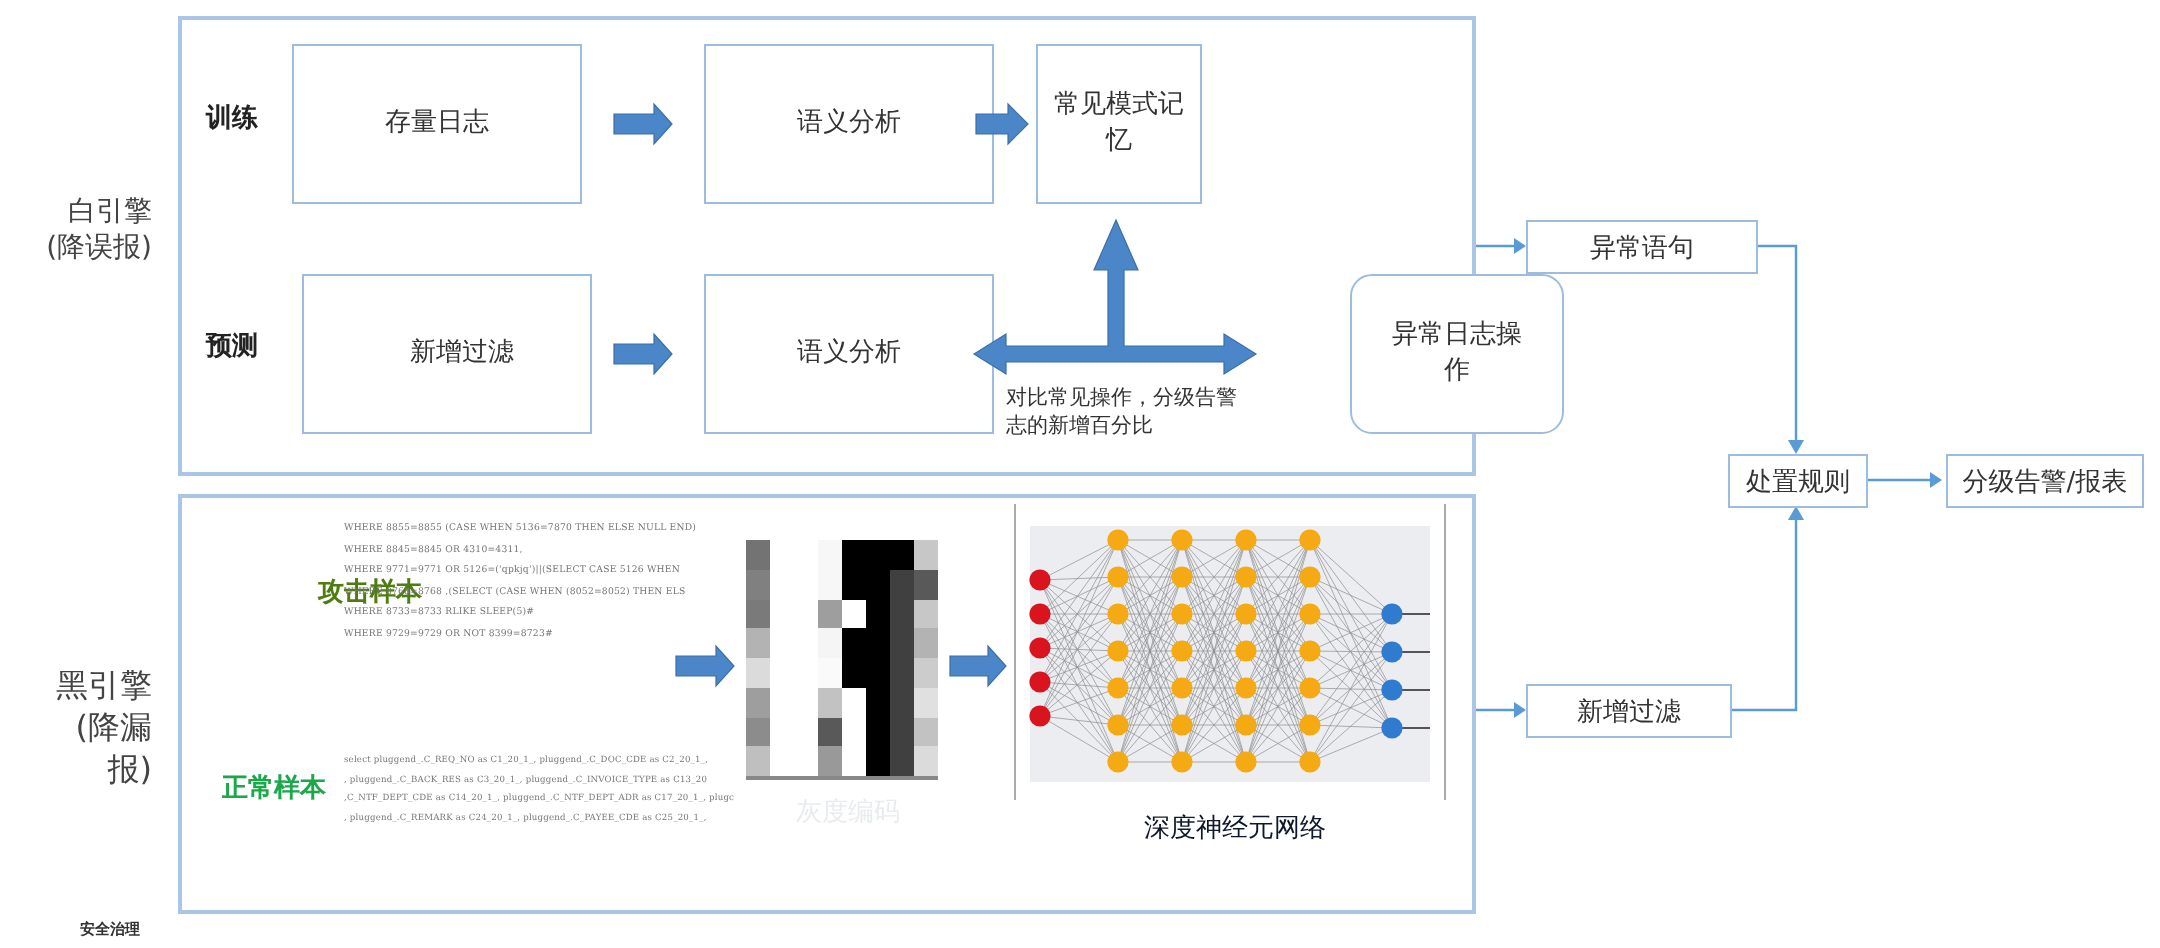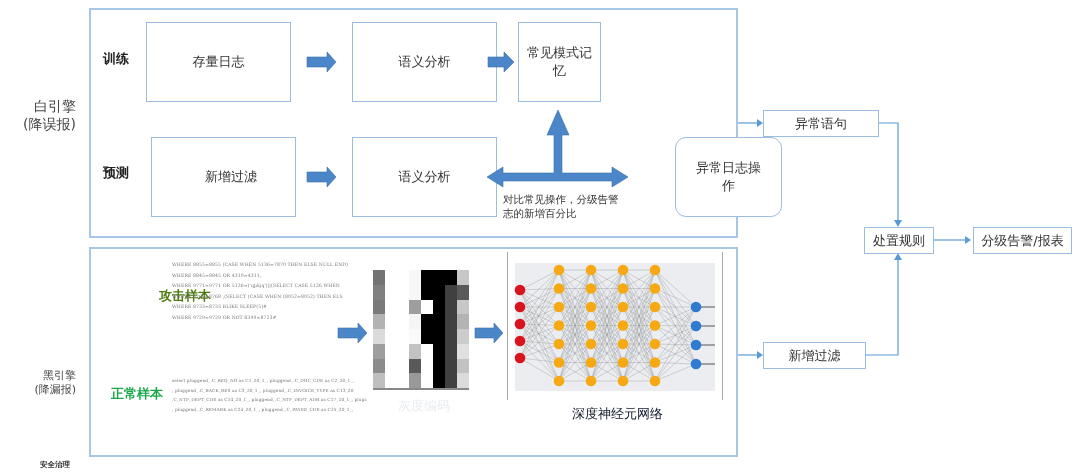--- a/index.html
+++ b/index.html
@@ -74,21 +74,21 @@
     <polygon points="307,172 327,172 327,167 336,177 327,187 327,182 307,182"></polygon>
 
     <polygon points="
       487,177 503,167 503,173
       554,173 554,135 547,135 558,110 569,135 562,135 562,173
       612,173 612,167 628,177 612,187 612,181
       503,181 503,187"></polygon>
   </g>
 </svg>
 
-<div class="side-label" style="left:18px; top:333px; width:58px; font-size:11px;margin-top:36px;">
+<div class="side-label" style="left:18px; top:333px; width:58px; font-size:16px;">
   <div>黑引擎</div>
   <div>(降漏报)</div>
 </div>
 
 <div class="panel" style="left:89px; top:247px; width:649px; height:210px;"></div>
 
 <div class="sample-label" style="left:111px; top:287px; color:#4d7c0f;margin-left:48px;">攻击样本</div>
 <div class="sample-label" style="left:111px; top:385px; color:#1aa84a;">正常样本</div>
 
 <div class="code" style="left:172px; top:260px;">

